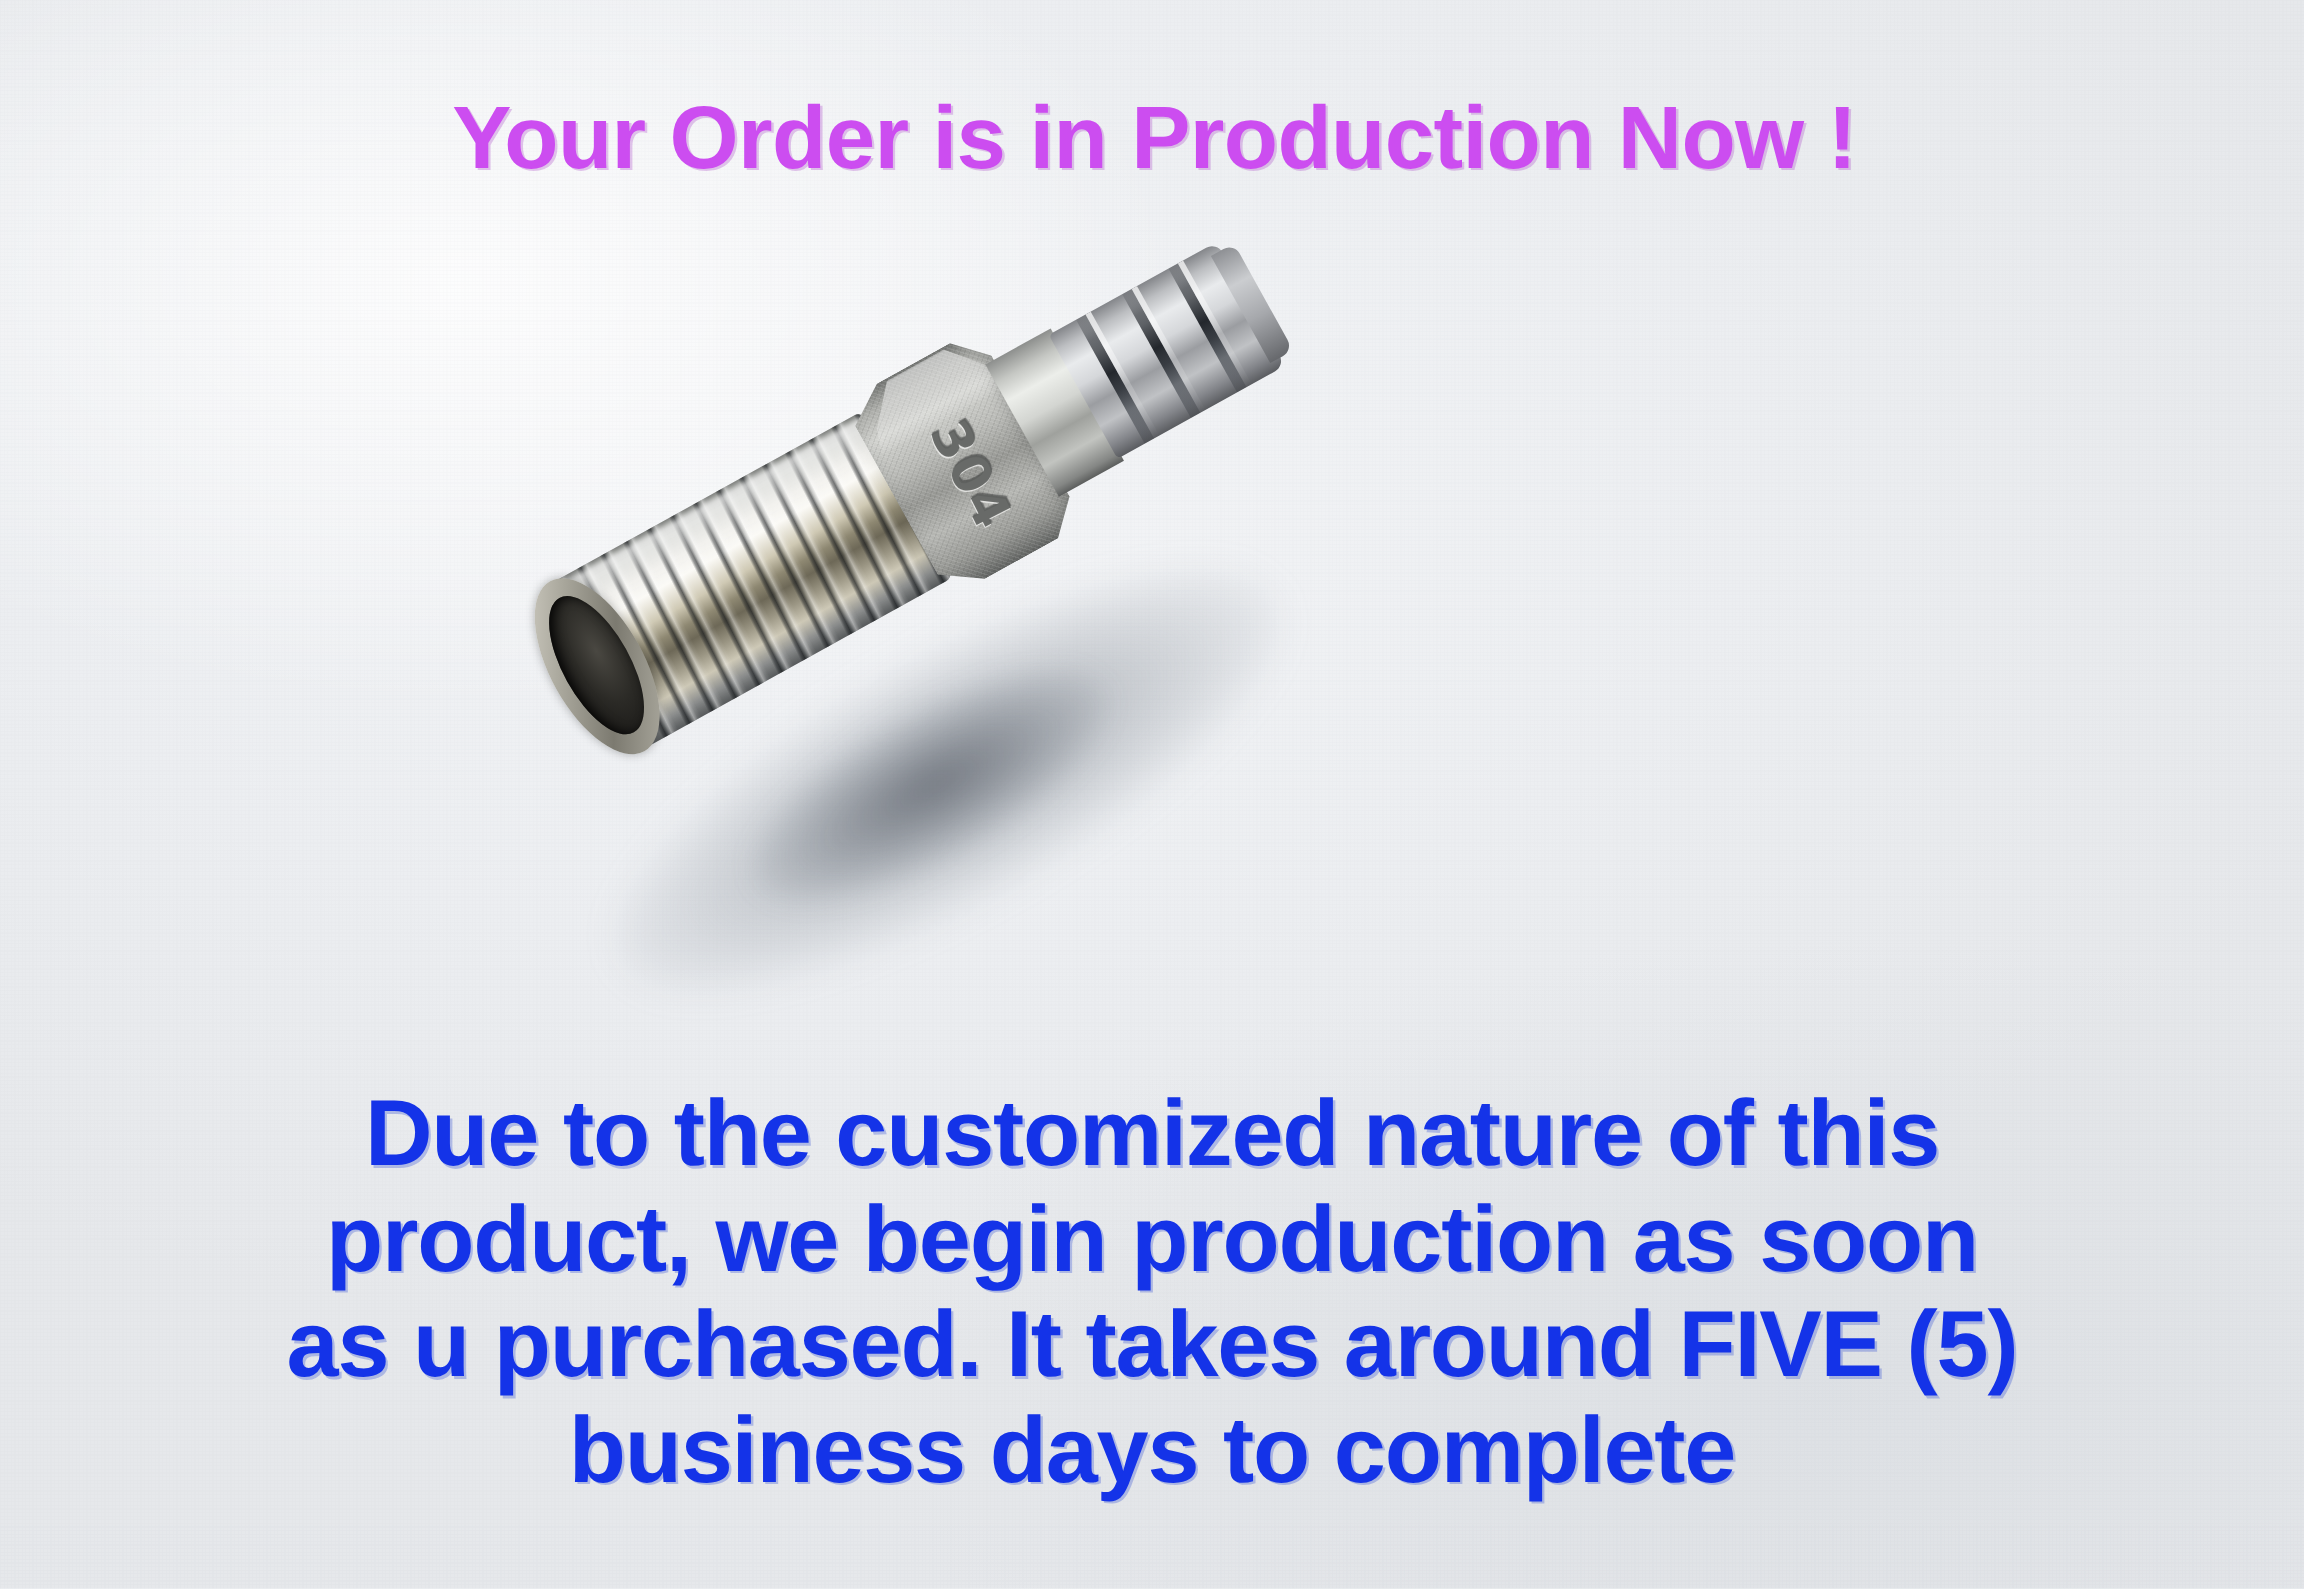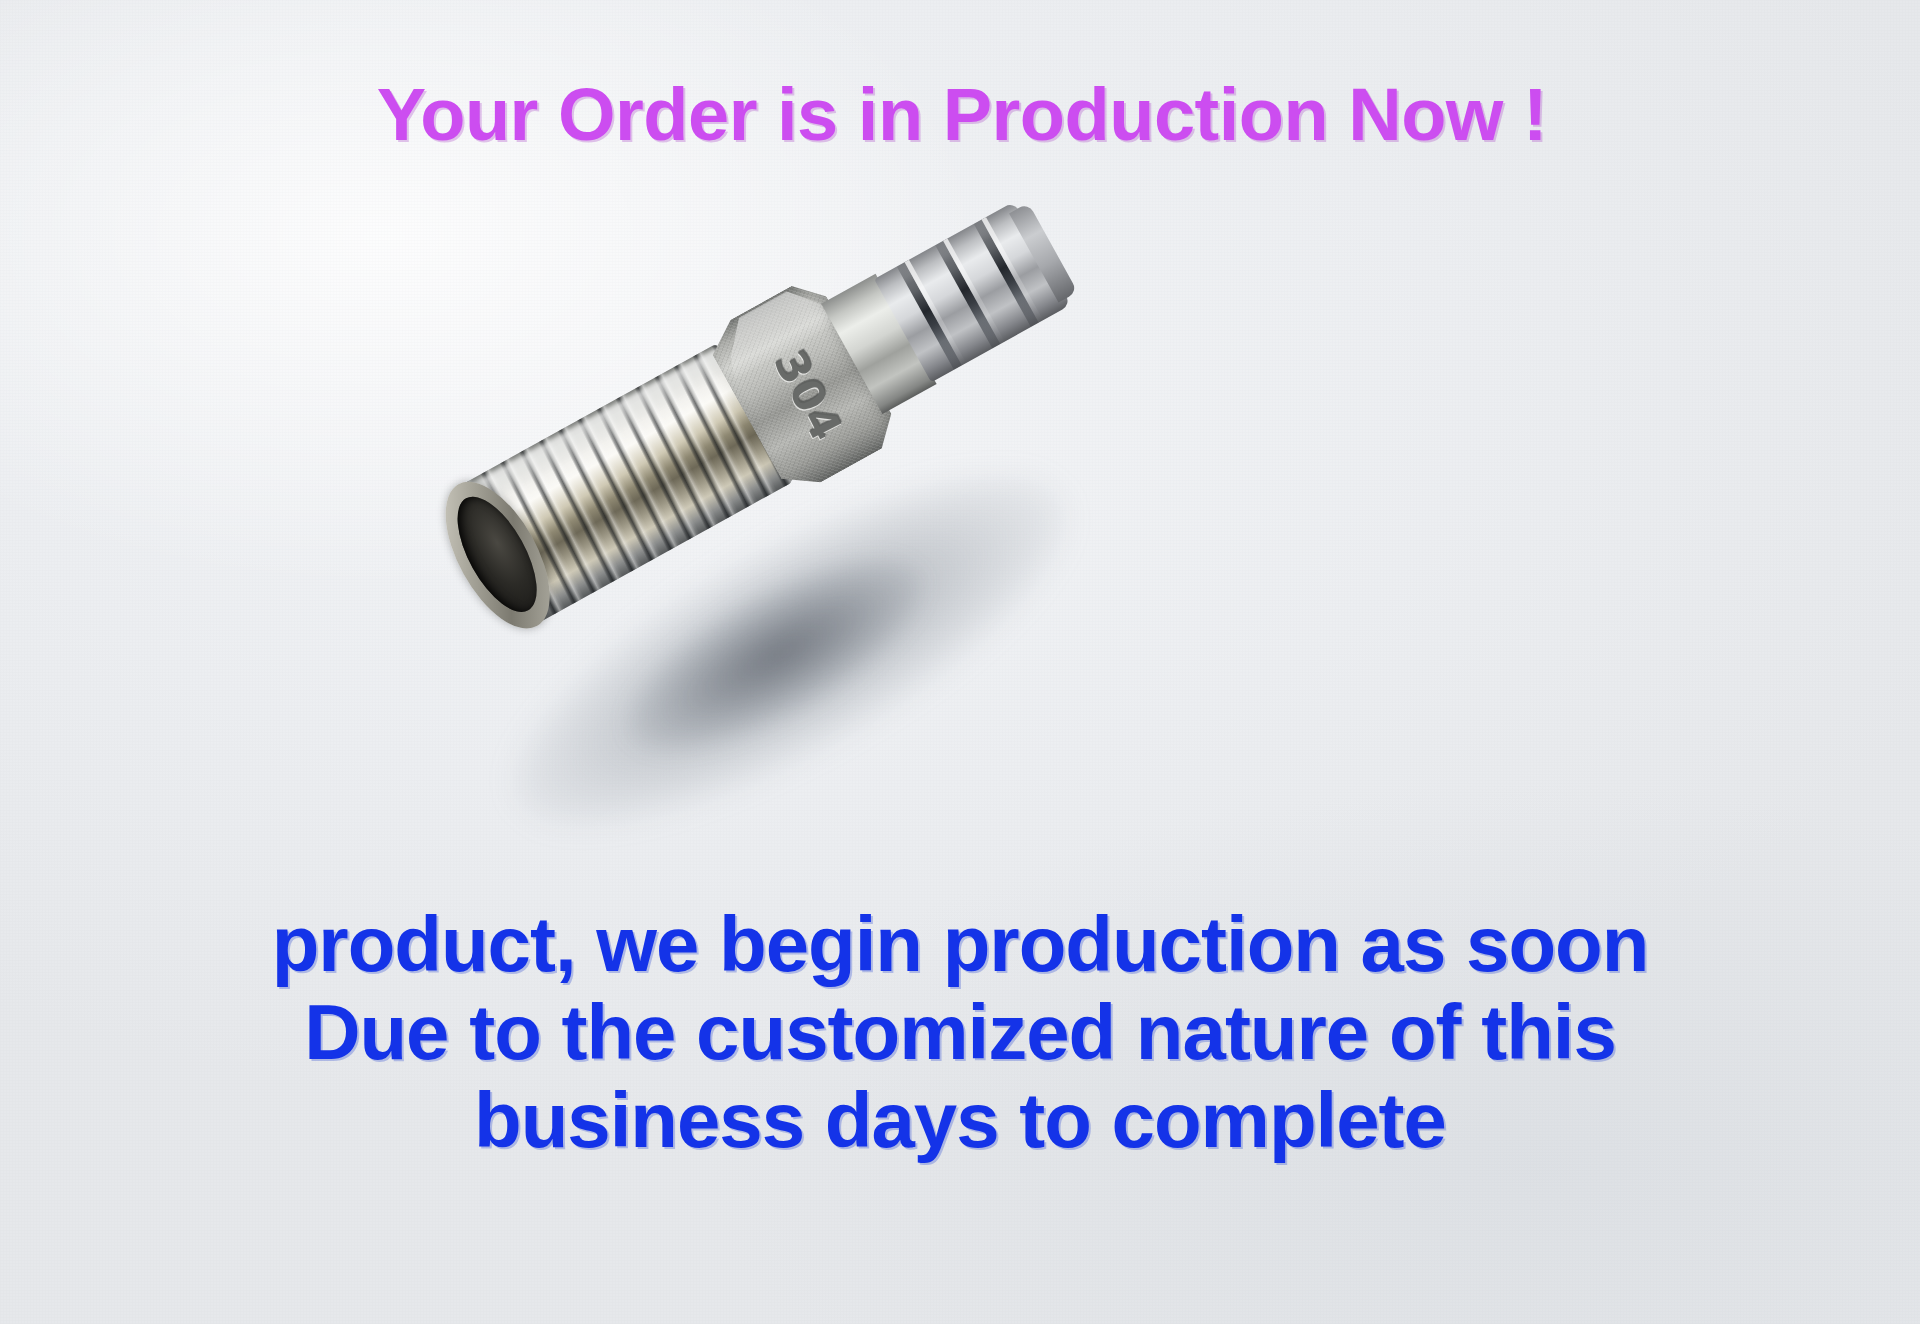--- a/index.html
+++ b/index.html
@@ -349,18 +349,19 @@
         <div class="barb-hi" style="left:79px"></div>
         <div class="barb-ring" style="left:114px"></div>
         <div class="barb-hi" style="left:123px"></div>
       </div>
       <div class="barb-tip"></div>
 
     </div>
   </div>
 
   <div class="bodytext">
+    <span class="line">Due to the customized nature of this</span>
     <span class="line">product, we begin production as soon</span>
-    <span class="line">Due to the customized nature of this</span>
+    <span class="line">as u purchased. It takes around FIVE (5)</span>
     <span class="line">business days to complete</span>
   </div>
 
 </div>
 
 </body></html>

